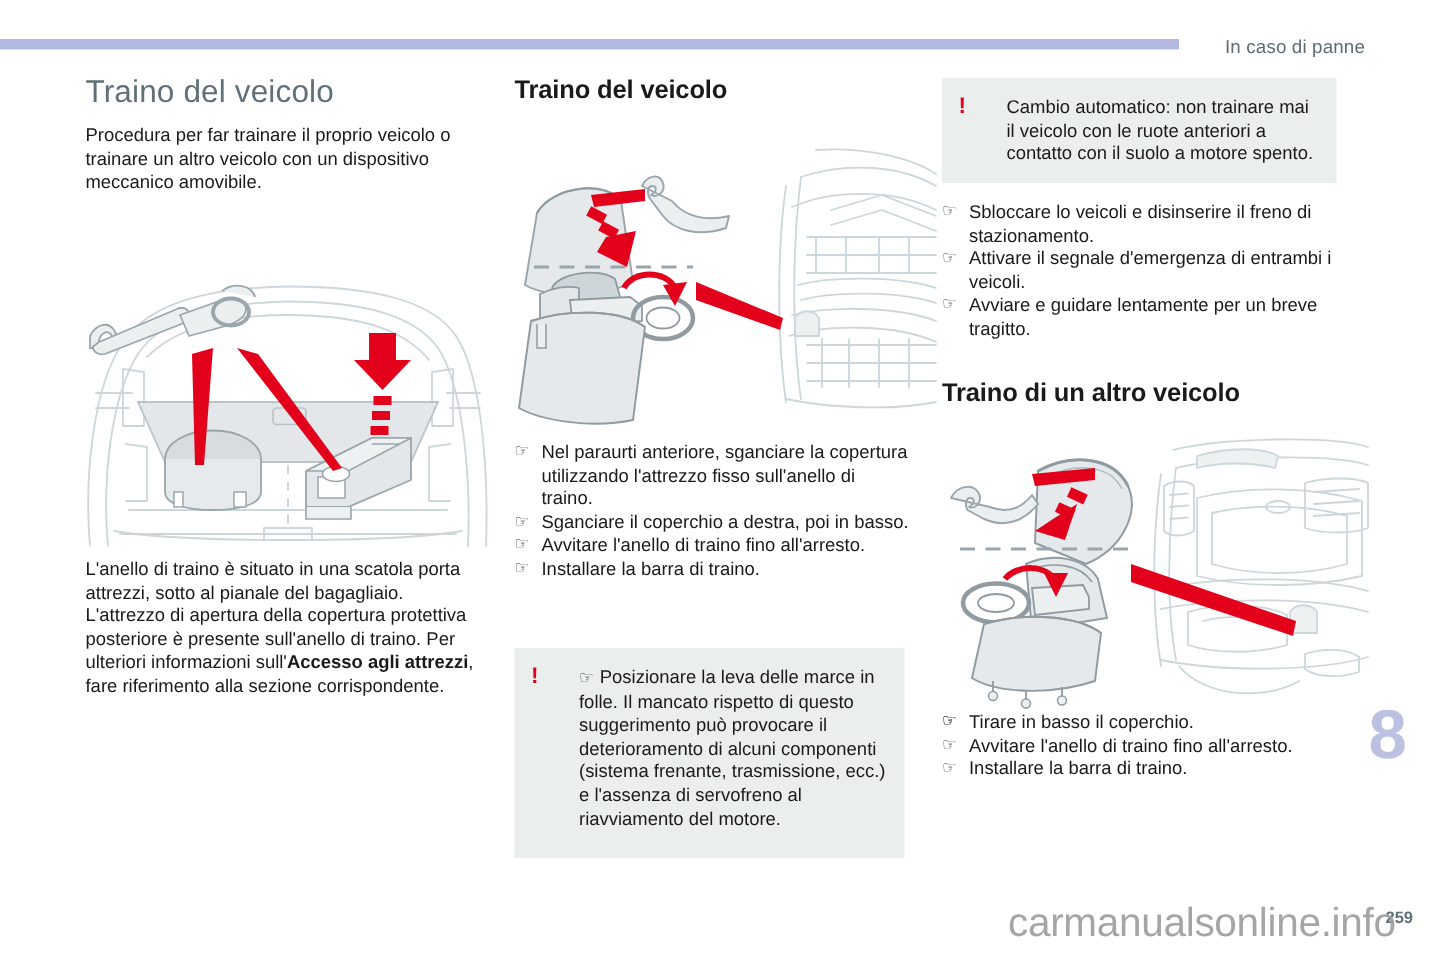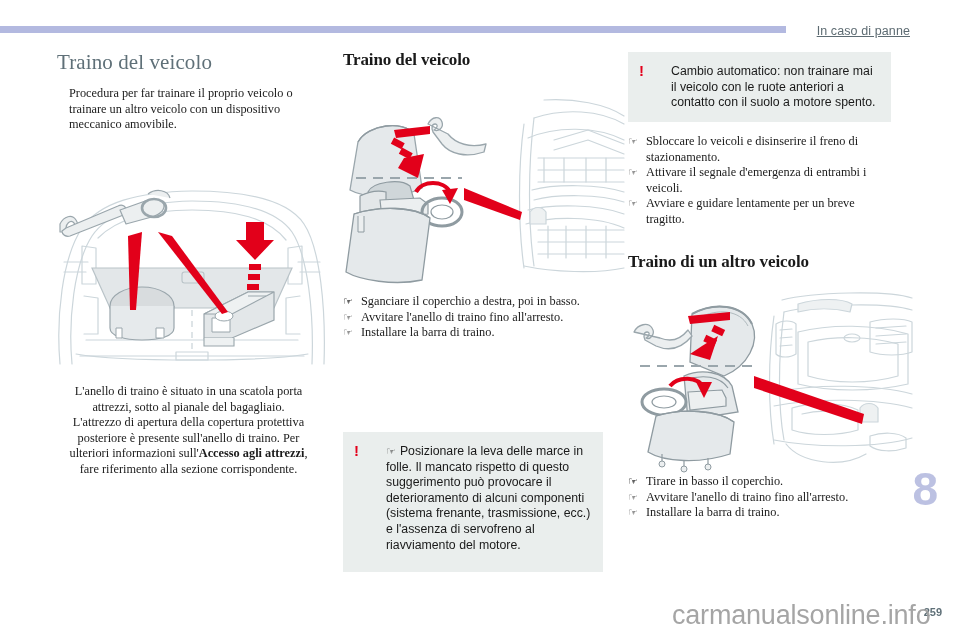--- a/index.html
+++ b/index.html
@@ -26,29 +26,27 @@
     background: #b3b9e0;
   }
   #header-title {
     position: absolute;
     right: 50px;
     top: 24px;
     font-size: 12.5px;
     color: #5d6b72;
     letter-spacing: .1px;
     white-space: nowrap;
-    text-decoration: underline;
   }
 
   
   .col {
     position: absolute;
     top: 50px;
     width: 263px;
-    font-family: Liberation Serif, serif;
   }
   #col-1 { left: 57px; }
   #col-2 { left: 343px; }
   #col-3 { left: 628px; }
 
   
   h1.title-light {
     margin: 0 0 9px 0;
     font-size: 21px;
     font-weight: 400;
@@ -58,21 +56,21 @@
   }
   h2.title-bold {
     margin: 0 0 9px 0;
     font-size: 17px;
     font-weight: bold;
     color: #1a1a1a;
     letter-spacing: -.1px;
     line-height: 1.2;
   }
   p.body {
-    margin: 12px;
+    margin: 0;
     font-size: 12.3px;
     line-height: 15.6px;
     color: #1a1a1a;
   }
   .spacer-md { height: 24px; }
 
   
   ul.hand-list {
     list-style: none;
     margin: 0;
@@ -251,21 +249,21 @@
       <polygon points="106,44 120,48 176,124 170,126"></polygon>
 
       <polygon points="194,34 212,34 212,52 222,52 203,72 184,52 194,52"></polygon>
       <rect x="197" y="76" width="12" height="6"></rect>
       <rect x="196" y="86" width="12" height="6"></rect>
       <rect x="195" y="96" width="12" height="6"></rect>
     </g>
   </svg>
 </div>
 
-<div class="col" id="col-1-caption" style="top:372px; left:57px;text-align:center;">
+<div class="col" id="col-1-caption" style="top:372px; left:57px;">
   <p class="body"><span>L'anello di traino è situato in una scatola porta attrezzi, sotto al pianale del bagagliaio. L'attrezzo di apertura della copertura protettiva posteriore è presente sull'anello di traino. Per ulteriori informazioni sull'</span><b>Accesso agli attrezzi</b><span>, fare riferimento alla sezione corrispondente.</span></p>
 </div>
 
 <div class="col" id="col-2">
   <h2 class="title-bold">Traino del veicolo</h2>
 </div>
 
 <div class="figure" id="fig-front">
   <svg width="290" height="190" viewBox="0 0 290 190" xmlns="http://www.w3.org/2000/svg">
 
@@ -334,21 +332,21 @@
       <path d="M78 96 C84 84 106 84 112 96" fill="none" stroke="#e2001a" stroke-width="4"></path>
       <polygon points="104,94 120,92 112,108"></polygon>
 
       <polygon points="126,92 184,116 182,124 126,104"></polygon>
     </g>
   </svg>
 </div>
 
 <div class="col" id="col-2-steps" style="top:294px; left:343px;">
   <ul class="hand-list">
-    <li><span class="hand">☞</span></li>
+    <li><span class="hand">☞</span><span>Nel paraurti anteriore, sganciare la copertura utilizzando l'attrezzo fisso sull'anello di traino.</span></li>
     <li><span class="hand">☞</span><span>Sganciare il coperchio a destra, poi in basso.</span></li>
     <li><span class="hand">☞</span><span>Avvitare l'anello di traino fino all'arresto.</span></li>
     <li><span class="hand">☞</span><span>Installare la barra di traino.</span></li>
   </ul>
 </div>
 
 <div class="warn" id="warn-neutral">
   <span class="bang">!</span>
   <div class="warn-body">
     <span class="hand">☞</span><span>Posizionare la leva delle marce in folle.</span>

